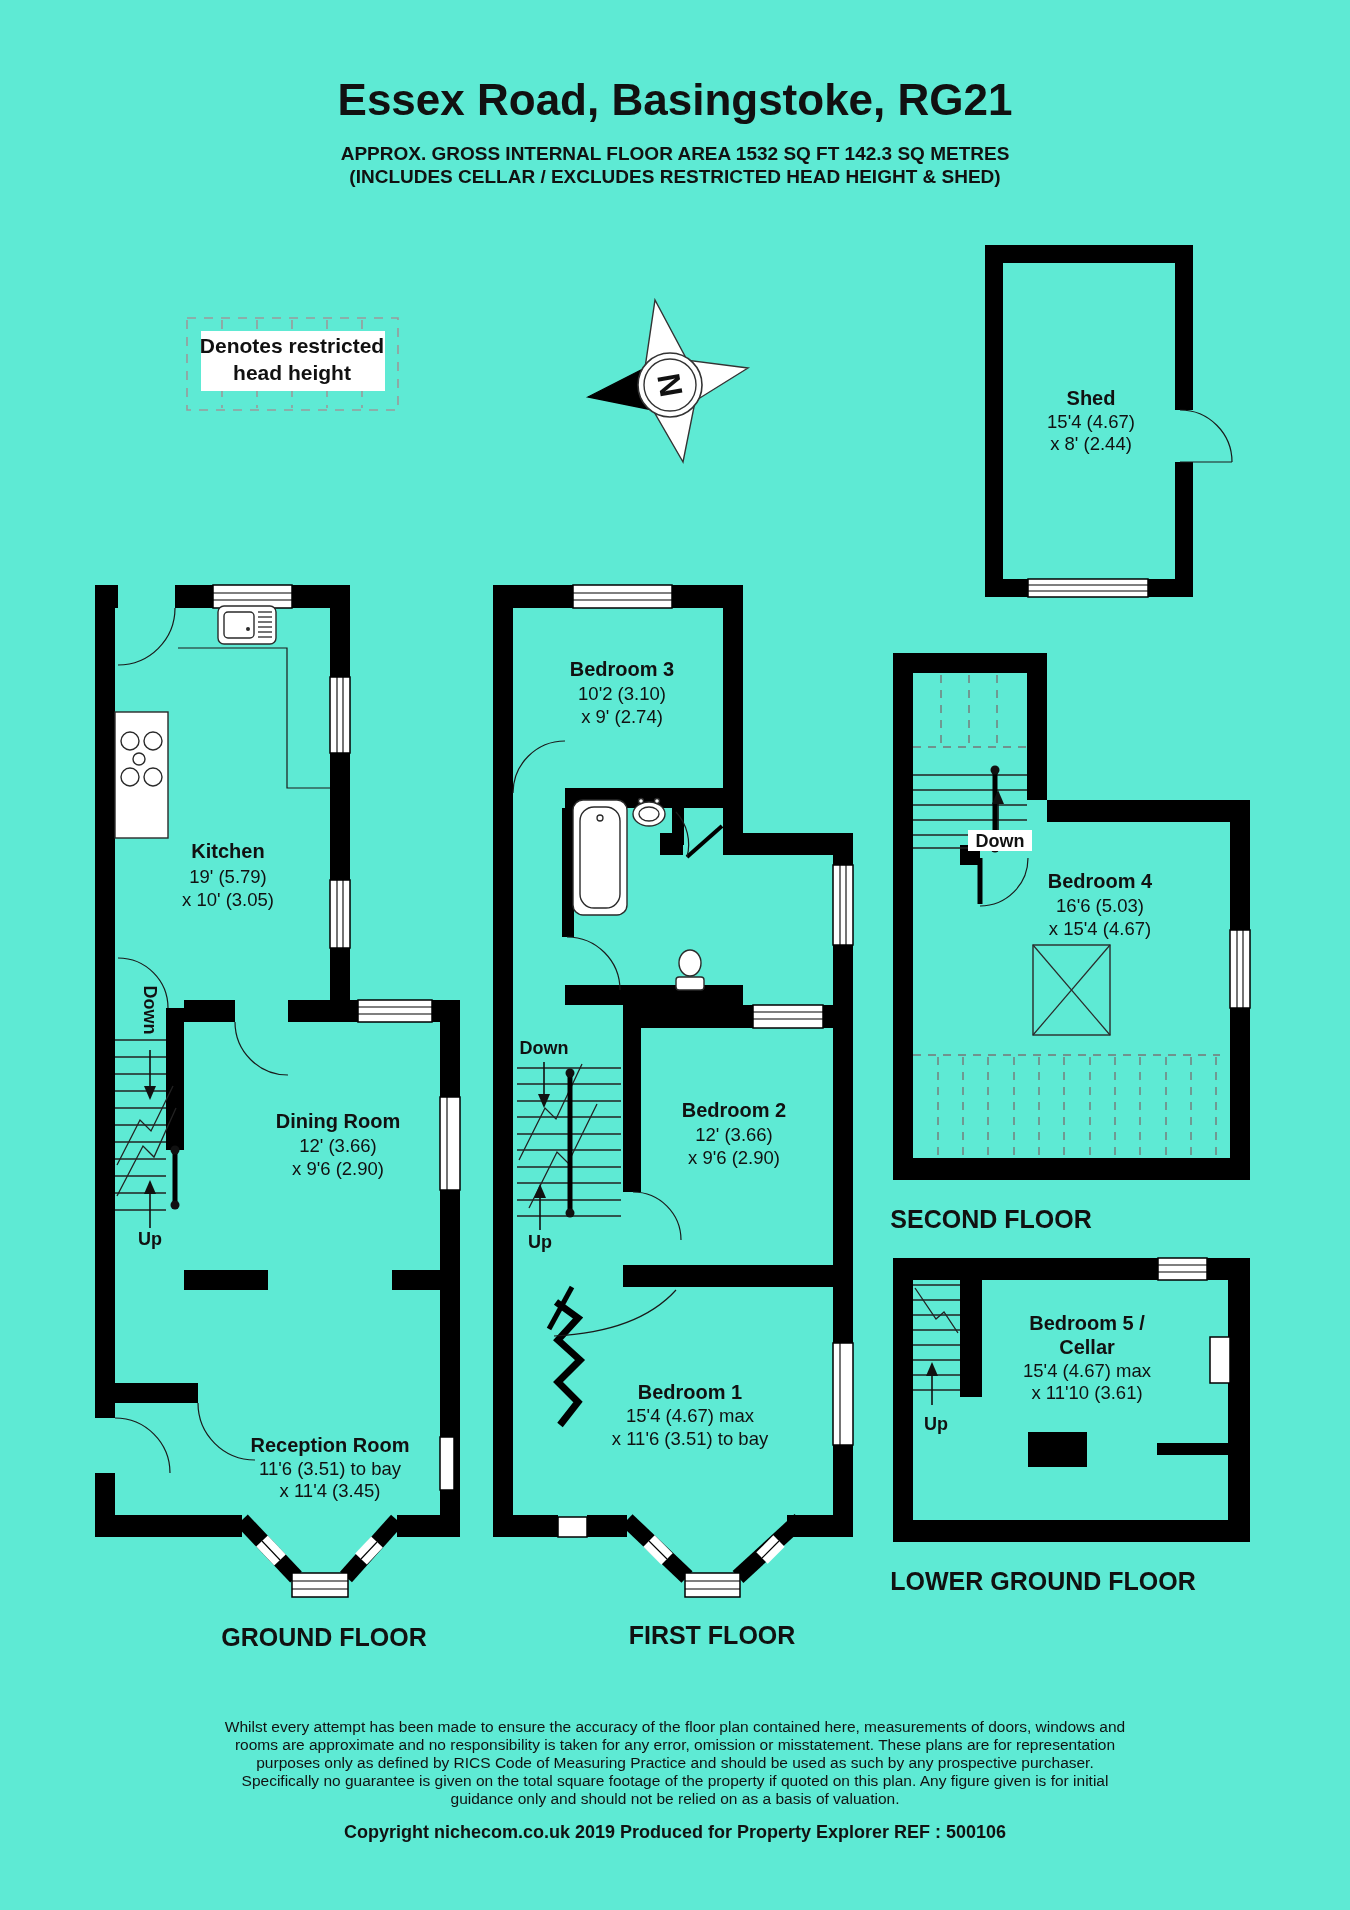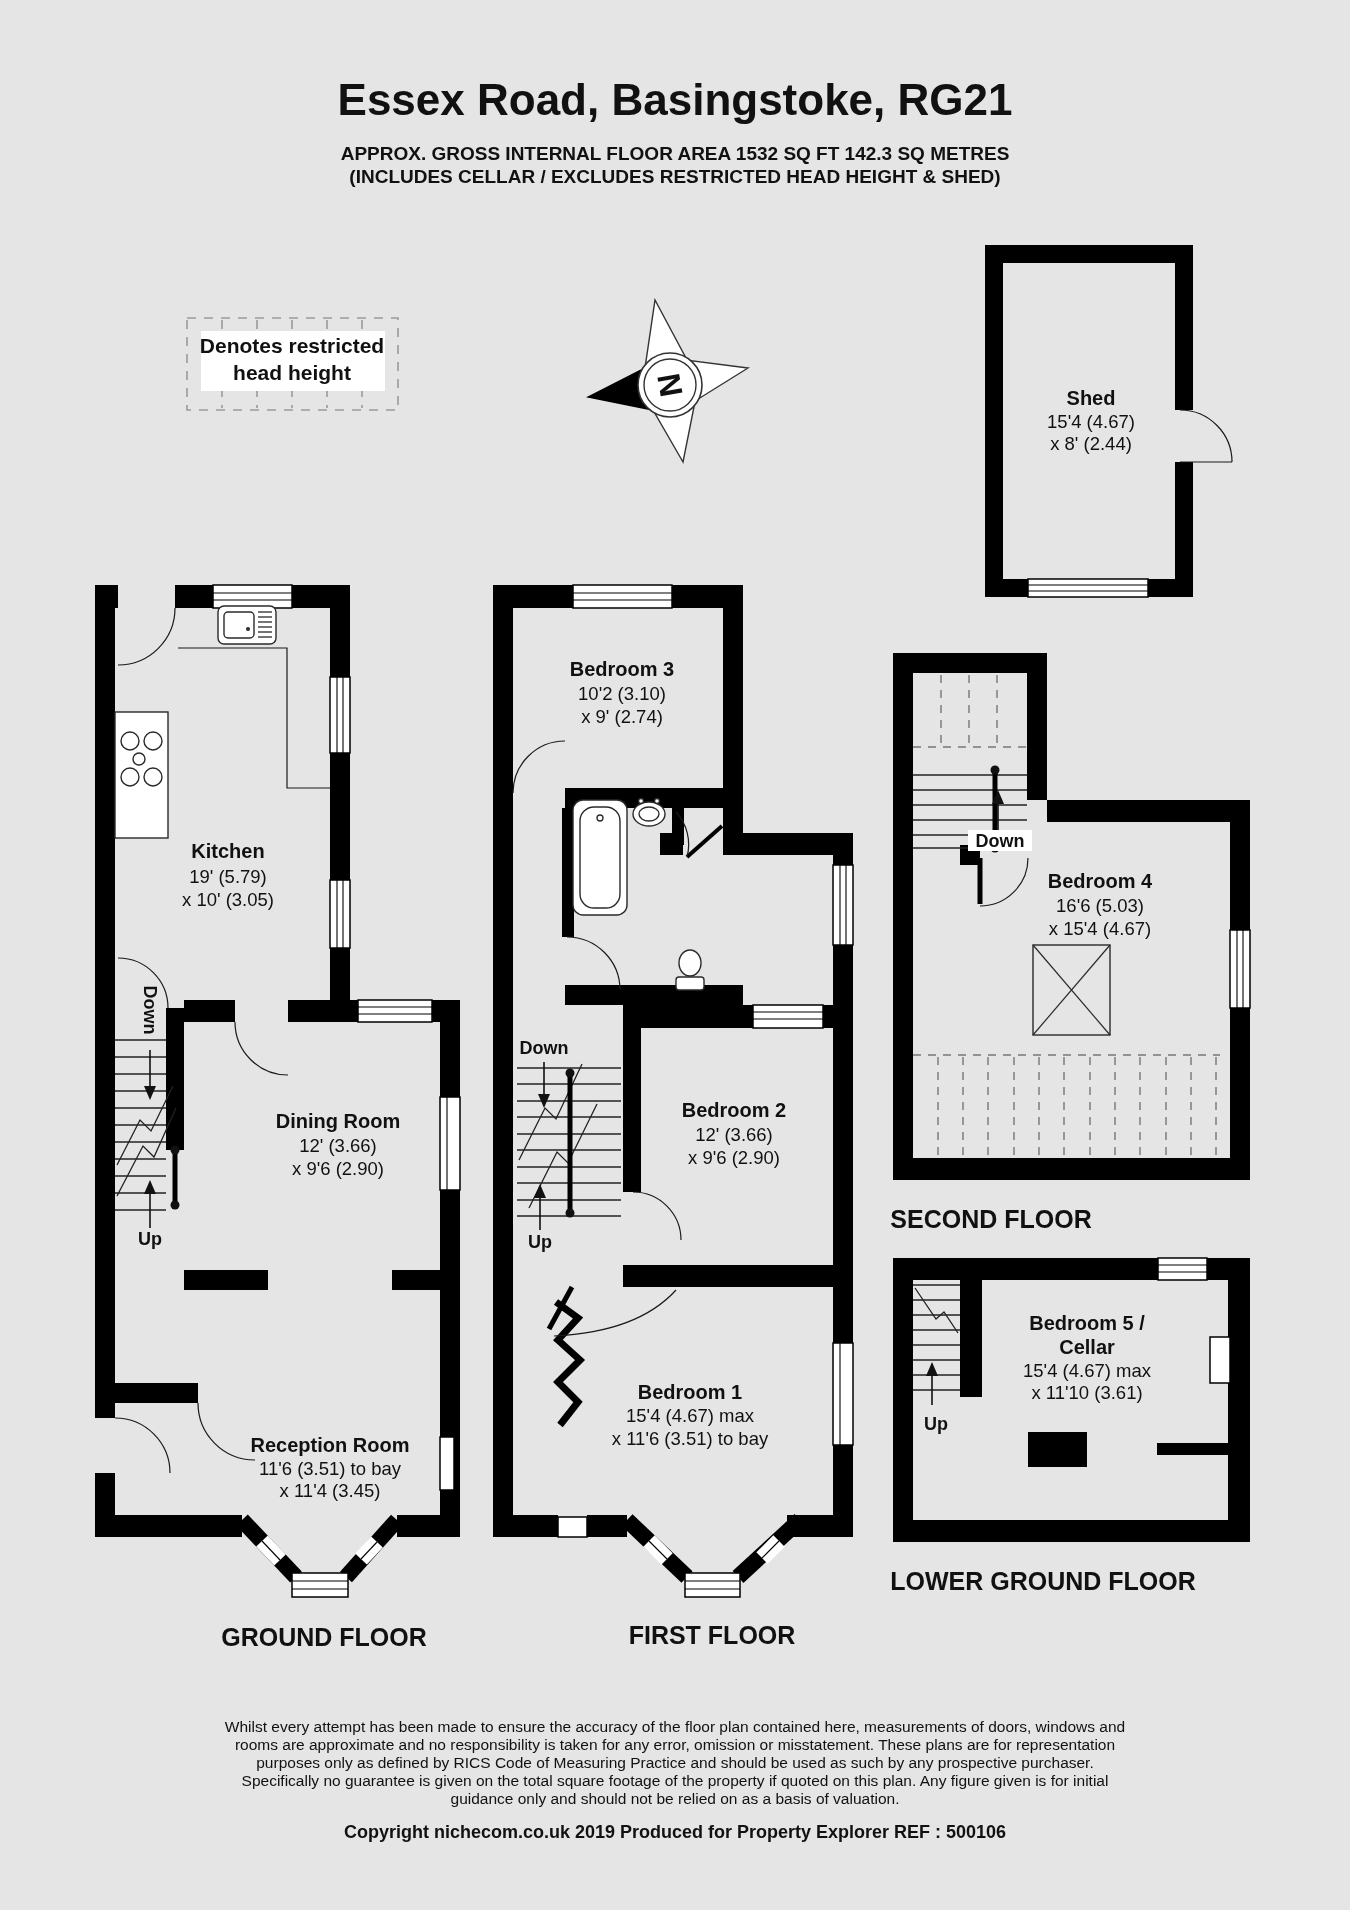--- a/index.html
+++ b/index.html
@@ -1,16 +1,16 @@
 <!DOCTYPE html>
 <html><head>
 <meta charset="utf-8">
 <style>
   html,body{margin:0;padding:0;background:#fff;}
-  #page{position:relative;width:1350px;height:1910px;background:#e5e5e5;font-family:"Liberation Sans",sans-serif;}
+  #page{position:relative;width:1350px;height:1910px;background:#5eead4;font-family:"Liberation Sans",sans-serif;}
   svg{position:absolute;left:0;top:0;}
   .wall{fill:#000;stroke:none;}
   .thin13{fill:none;stroke:#1a1a1a;stroke-width:1.2;}
   .tread{stroke:#222;stroke-width:1.3;}
   .dash{stroke:#777;stroke-width:1.4;stroke-dasharray:8 7;fill:none;}
   .dashlg{stroke:#9a9a9a;stroke-width:1.6;stroke-dasharray:9 8;fill:none;}
   .win{fill:#fff;stroke:#000;stroke-width:1.5;}
   .winline{stroke:#000;stroke-width:1.1;fill:none;}
   .fix{fill:#fff;stroke:#2a2a2a;stroke-width:1.4;}
   .leaf{stroke:#000;stroke-width:5;}

